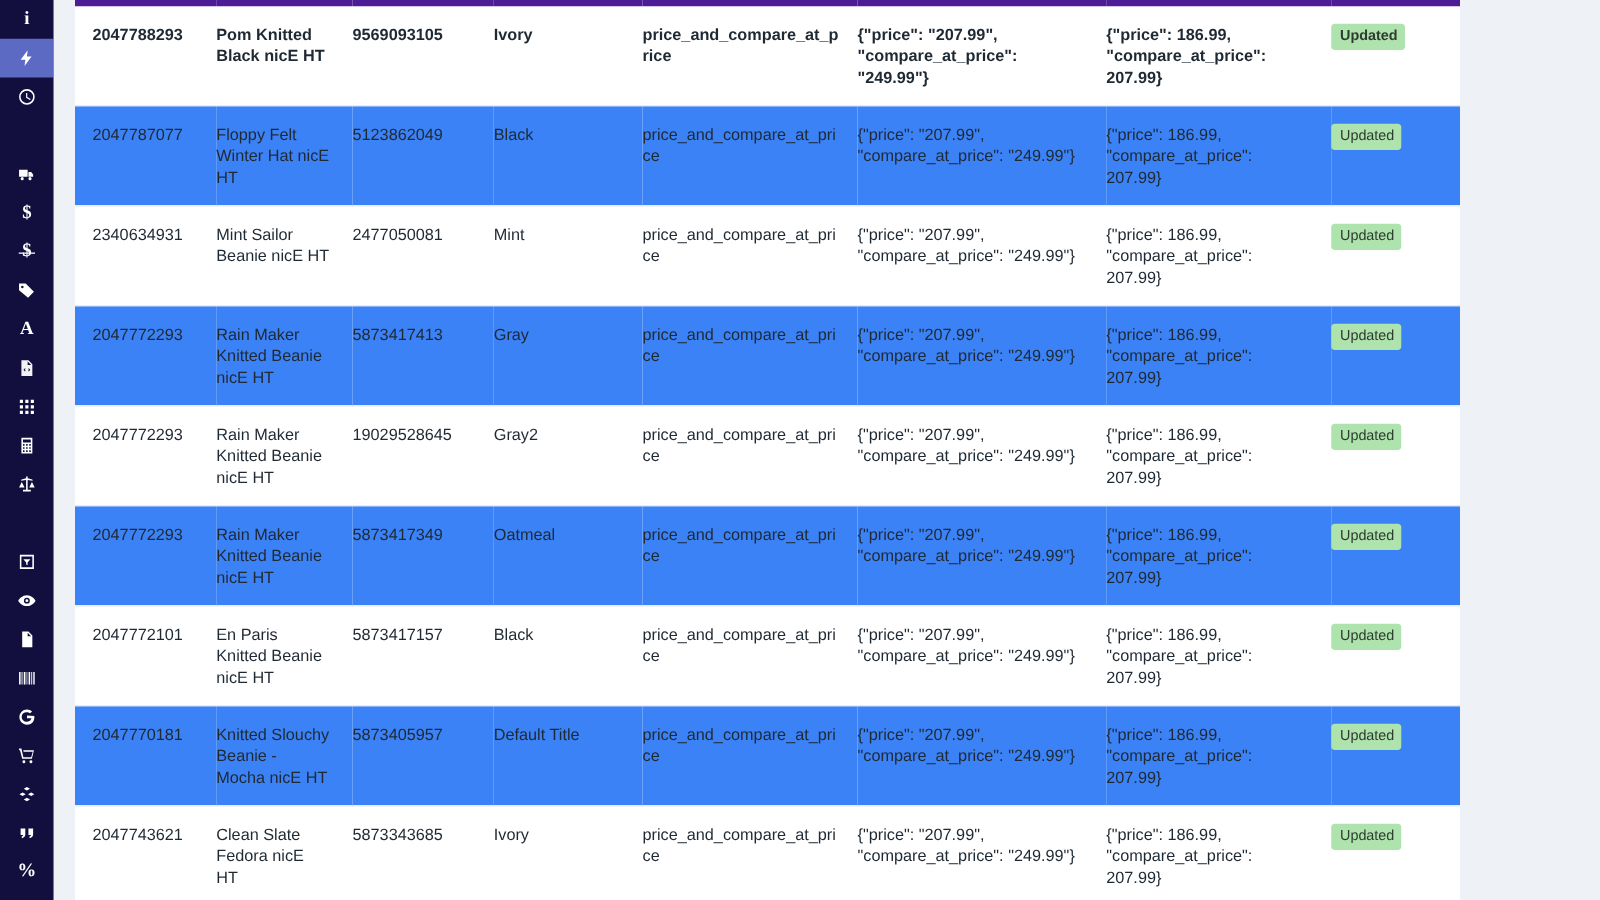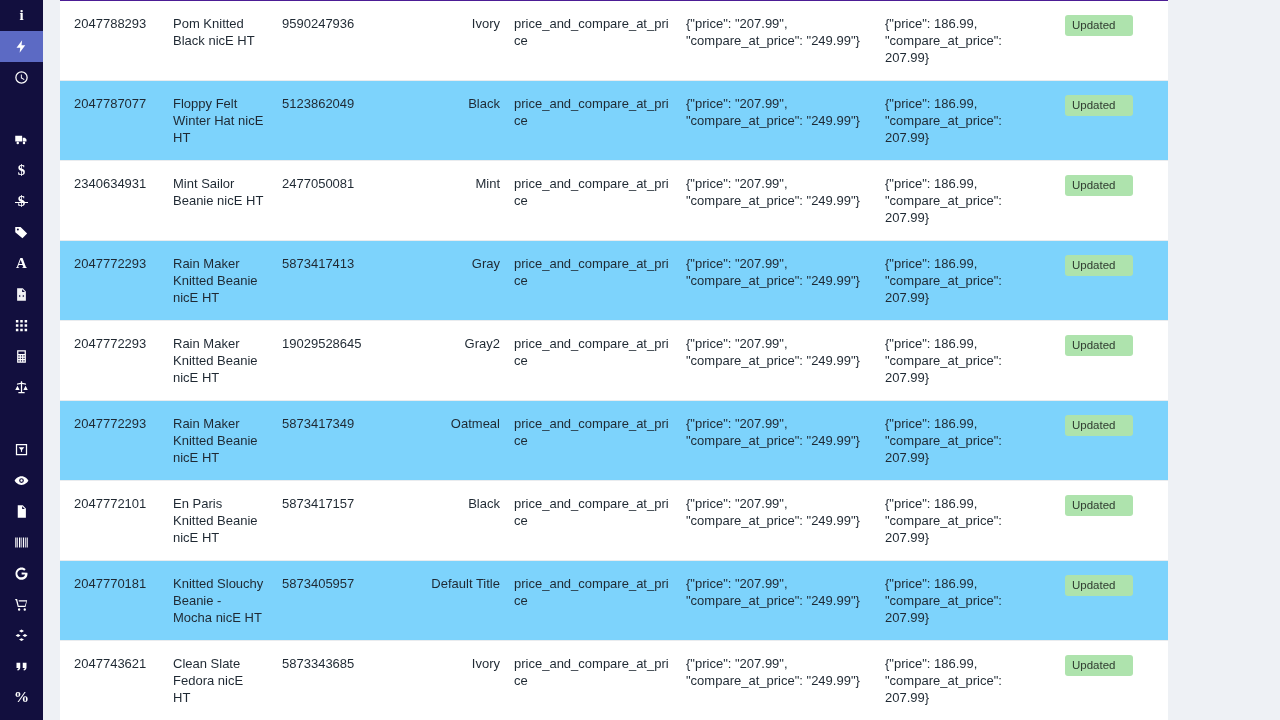--- a/index.html
+++ b/index.html
@@ -57,49 +57,49 @@
   col.c-pid   { width: 113px; }
   col.c-title { width: 109px; }
   col.c-vid   { width: 113px; }
   col.c-var   { width: 119px; }
   col.c-fld   { width: 172px; }
   col.c-old   { width: 199px; }
   col.c-new   { width: 180px; }
   col.c-stat  { width: 103px; }
 
   tbody tr { background: #ffffff; }
-  tbody tr.alt { background: #7dd3fc; }
+  tbody tr.alt { background: #3b82f6; }
   tbody tr td { border-top: 1px solid #e9ecef; }
-  tbody tr:first-child td { border-top: 1px solid #4c1d95; }
+  tbody tr:first-child td { border-top: 5px solid #4c1d95; font-weight: bold; }
 
   td {
     padding: 14px 8px 14px 0;
     vertical-align: top;
     font-size: 13px;
     line-height: 17px;
     color: #1f2933;
     font-family: "Liberation Sans", sans-serif;
     word-wrap: break-word;
     overflow-wrap: break-word;
   }
   td.pid   { padding-left: 14px; }
   td.title { padding-right: 18px; }
-  td.var   { padding-right: 14px; text-align: right; }
+  td.var   { padding-right: 14px; }
   td.fld   { padding-right: 12px; }
   td.old   { padding-right: 16px; }
   td.new   { padding-right: 16px; }
   td.stat  { padding-right: 14px; }
 
   .badge {
     display: inline-block;
     background: #aee3ad;
     color: #2f3b30;
     font-size: 11.5px;
     line-height: 13px;
-    padding: 4px 18px 4px 7px;
+    padding: 4px 6px 4px 7px;
     border-radius: 3px;
     white-space: nowrap;
     font-family: "Liberation Sans", sans-serif;
   }
 
   #right-pane {
     position: absolute; left: 1125px; top: 0;
     width: 155px; height: 720px;
     background: #eef1f5;
   }
@@ -265,21 +265,21 @@
             <col class="c-var">
           <col class="c-fld">
             <col class="c-old">
             <col class="c-new">
             <col class="c-stat">
         </colgroup>
         <tbody id="tbody">
             <tr>
               <td class="pid">2047788293</td>
               <td class="title">Pom Knitted Black nicE HT</td>
-              <td class="vid">9590247936</td>
+              <td class="vid">9569093105</td>
               <td class="var">Ivory</td>
               <td class="fld">price_and_compare_at_price</td>
               <td class="old">{"price": "207.99", "compare_at_price": "249.99"}</td>
               <td class="new">{"price": 186.99, "compare_at_price": 207.99}</td>
               <td class="stat"><span class="badge">Updated</span></td>
             </tr>
             <tr class="alt">
               <td class="pid">2047787077</td>
               <td class="title">Floppy Felt Winter Hat nicE HT</td>
               <td class="vid">5123862049</td>

